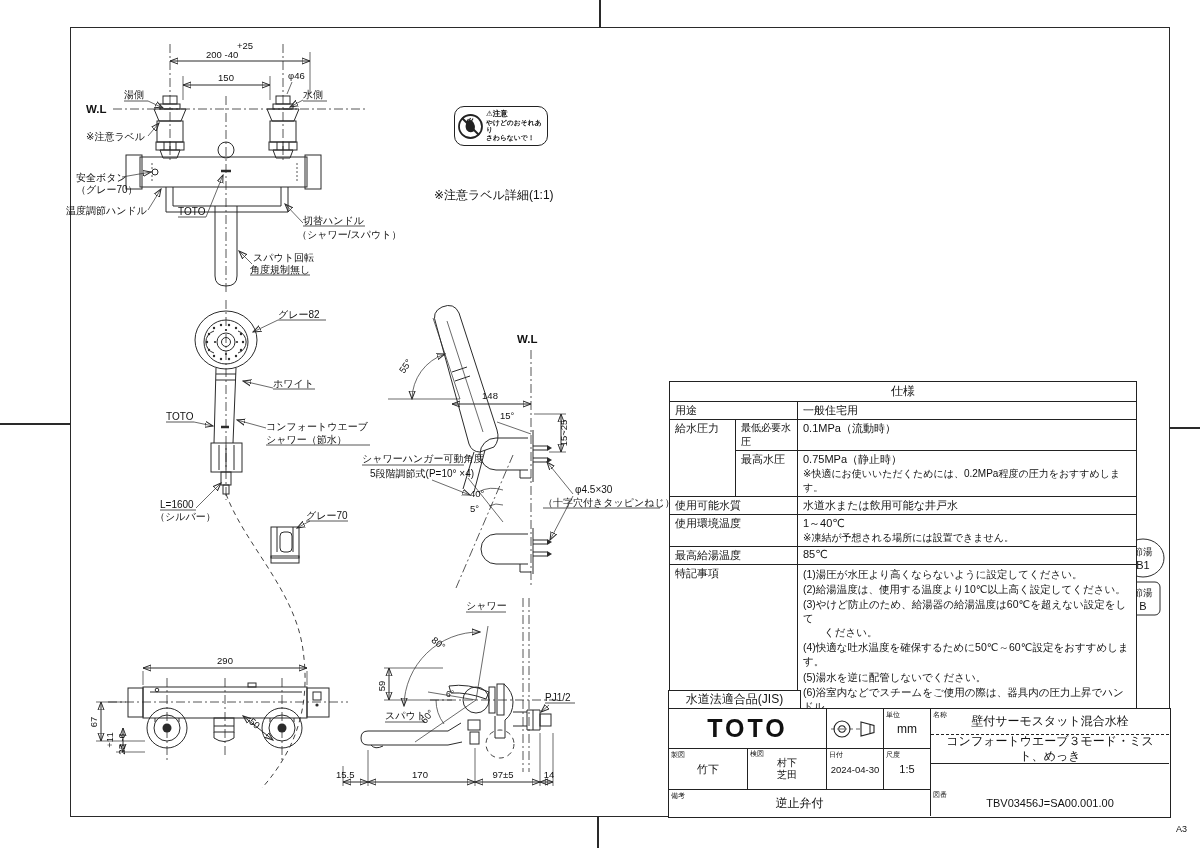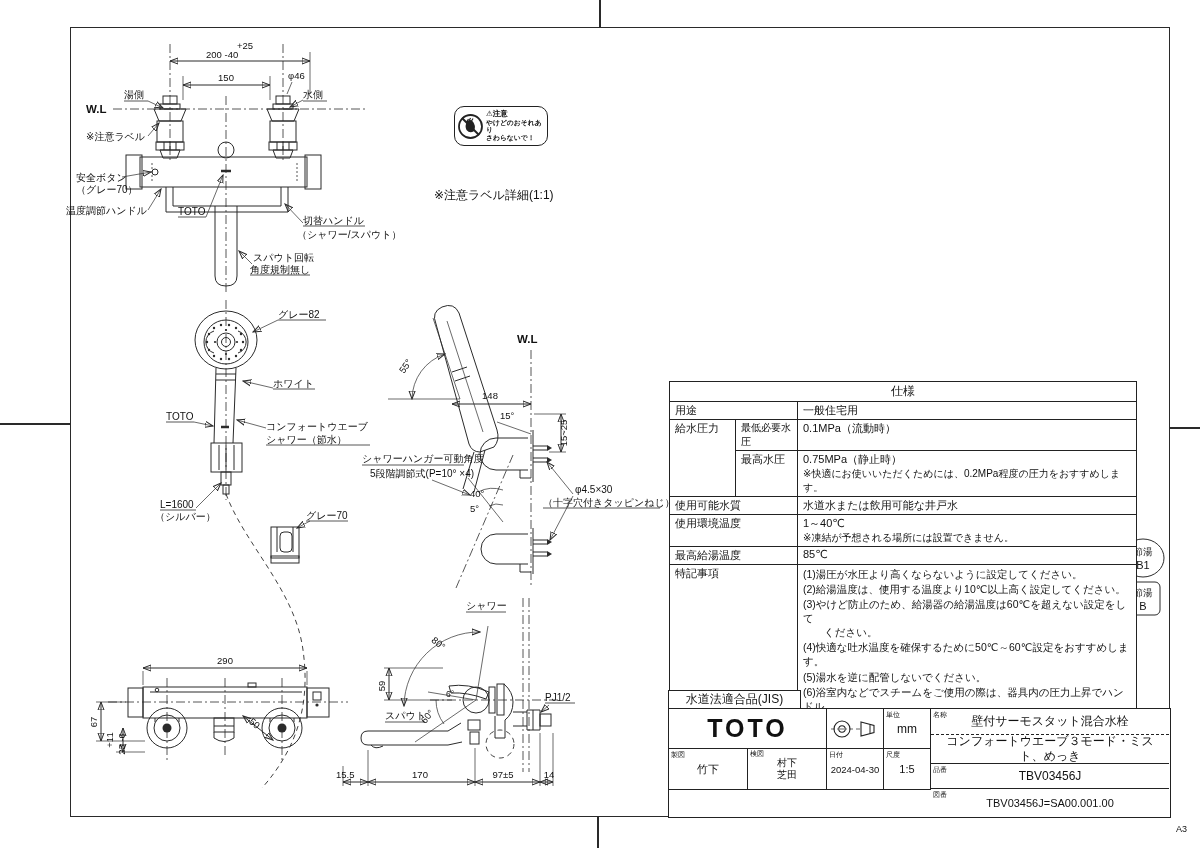--- a/index.html
+++ b/index.html
@@ -511,31 +511,31 @@
         <span style="font-size:10px">芝田</span>
       </div>
       <div class="tbc brb bbb" style="left:158px;top:40px;width:57px;height:41px;">
         <span class="cell-label">日付</span>
         <span class="v95">2024-04-30</span>
       </div>
       <div class="tbc brb bbb" style="left:215px;top:40px;width:47px;height:41px;">
         <span class="cell-label">尺度</span>
         <span class="v11">1:5</span>
       </div>
+      <div class="tbc brb" style="left:0;top:81px;width:262px;height:26px;">
+        <span class="cell-label">備考</span>
+        <span class="v12">逆止弁付</span>
+      </div>
       <div class="tbc bbd" style="left:262px;top:0;width:238px;height:26px;text-align:right;">
         <span class="cell-label">名称</span>
         <span class="v12">壁付サーモスタット混合水栓</span>
       </div>
       <div class="tbc bbb" style="left:262px;top:26px;width:238px;height:29px;">
         <span class="prodname">コンフォートウエーブ３モード・ミスト、めっき</span>
       </div>
-      <div class="tbc bbb" style="left:262px;top:55px;width:238px;height:25px;">
-        <span class="cell-label">品番</span>
-        <span class="v12">TBV03456J</span>
-      </div>
       <div class="tbc" style="left:262px;top:80px;width:238px;height:27px;">
         <span class="cell-label">図番</span>
         <span class="v11">TBV03456J=SA00.001.00</span>
       </div>
     </div>
   </div>
 
   <div class="abs a3">A3</div>
 
 </div>

